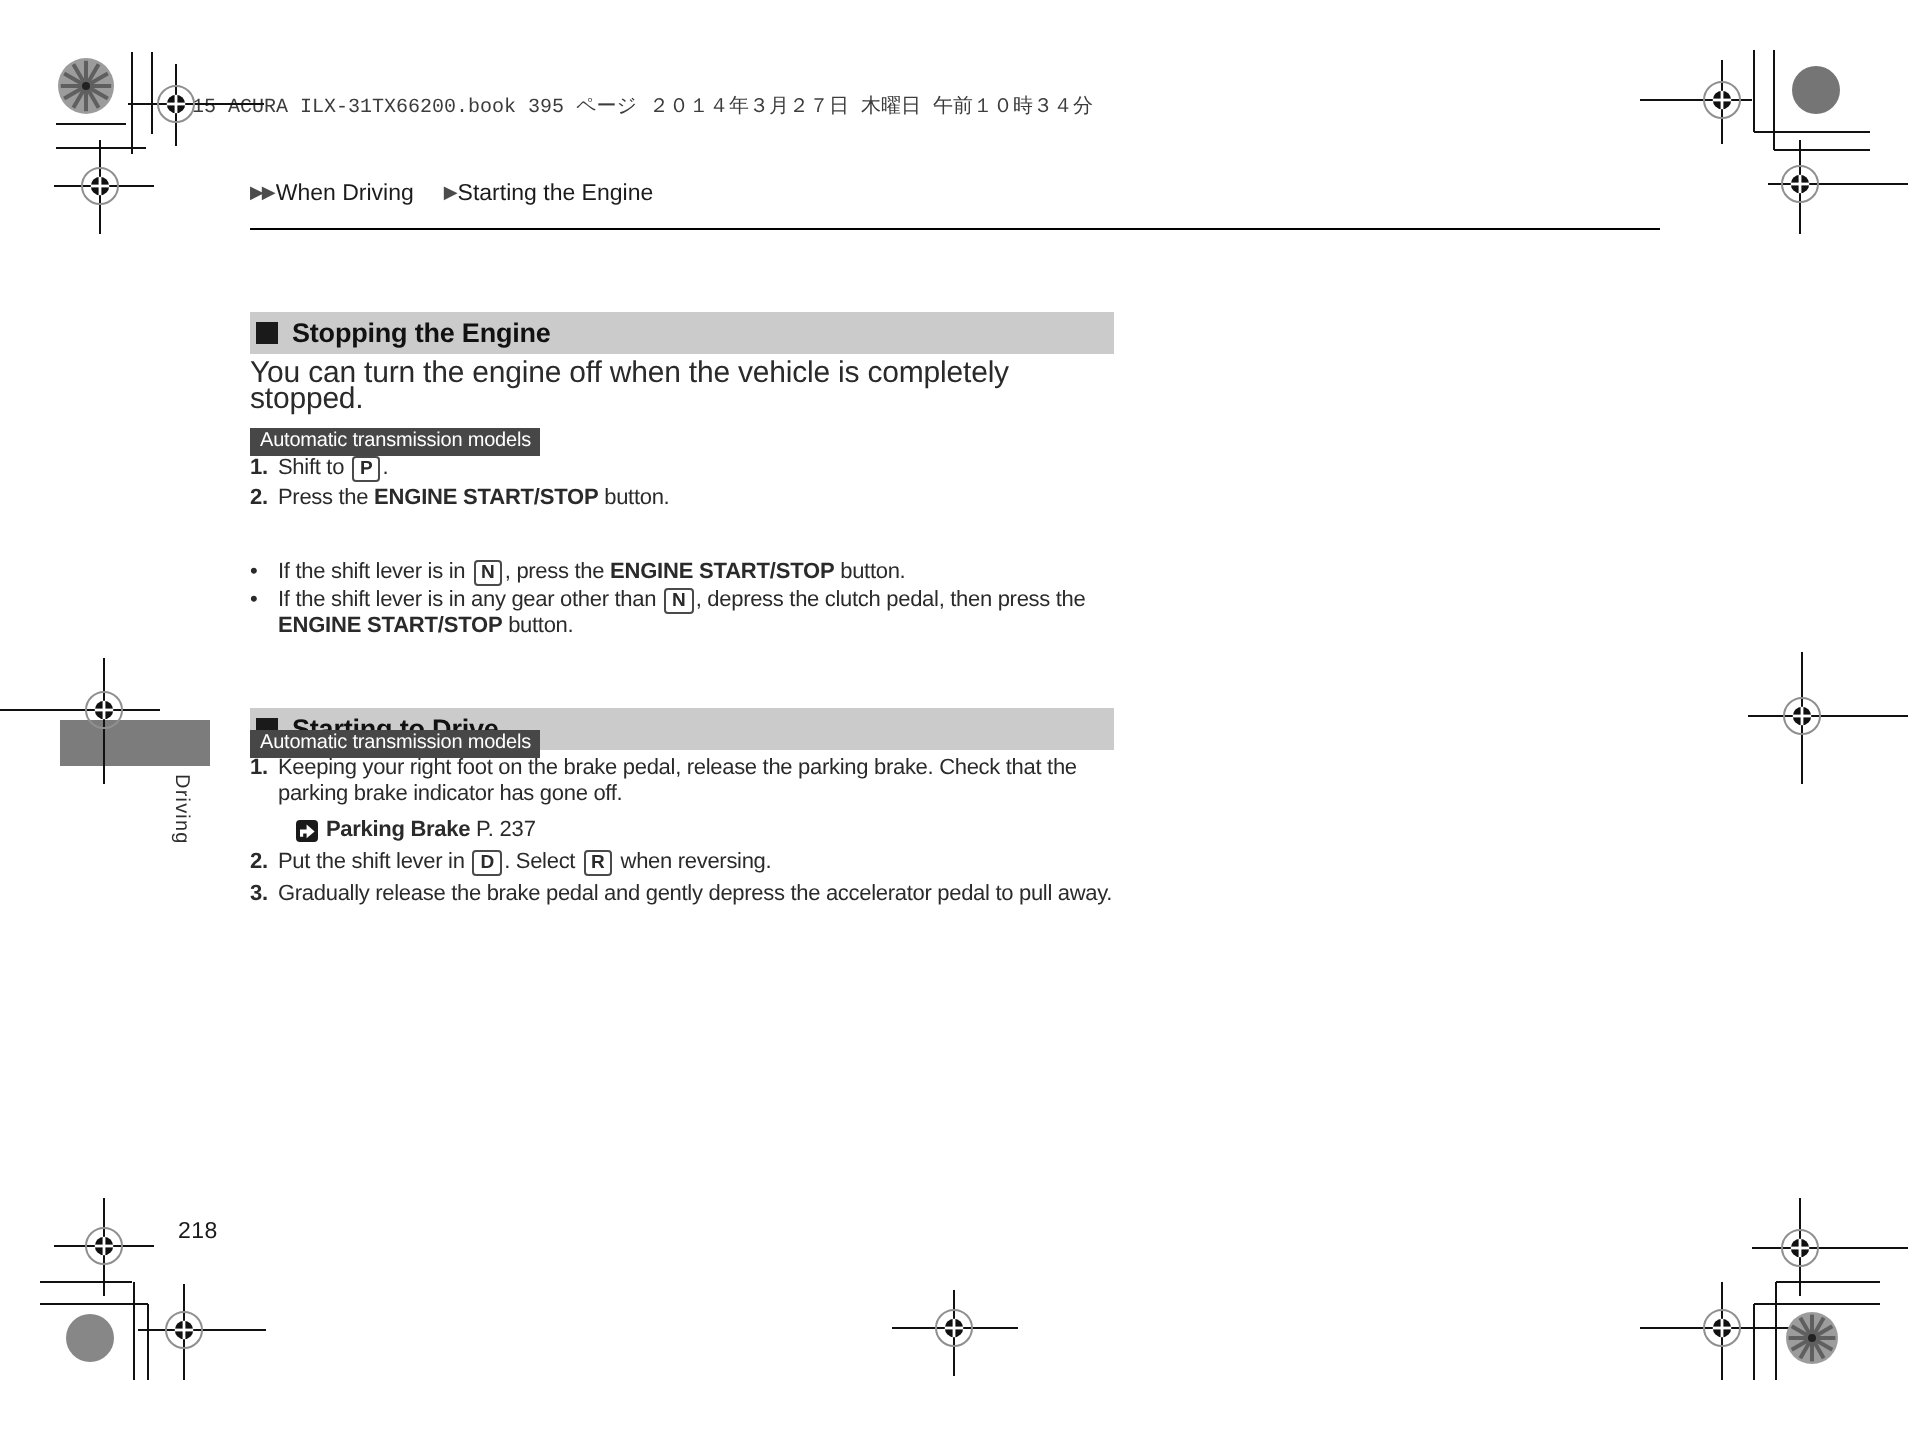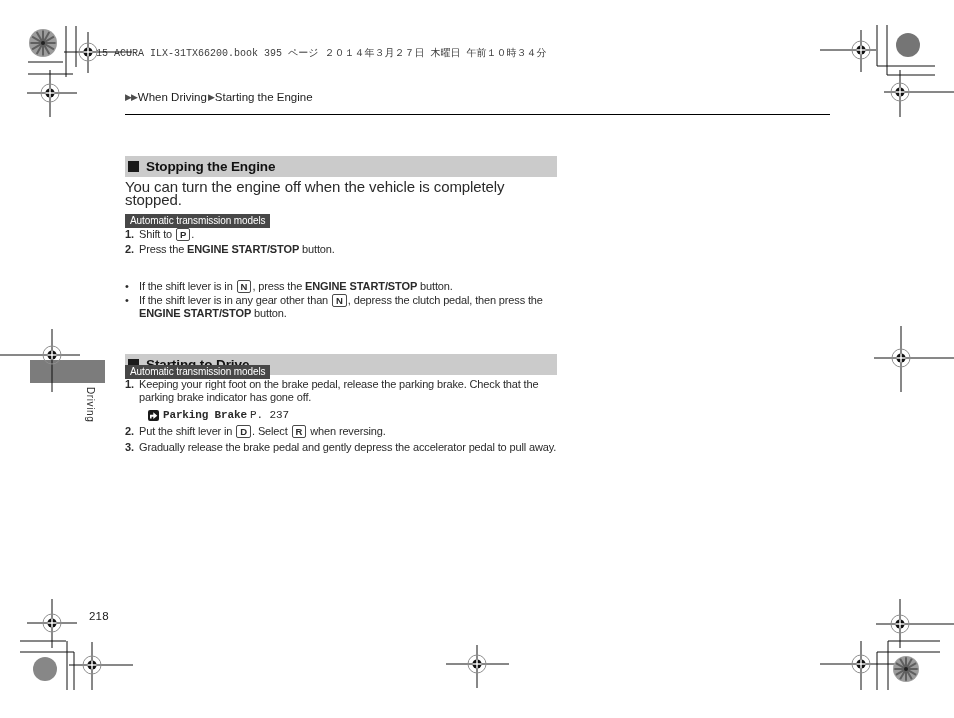--- a/index.html
+++ b/index.html
@@ -12,21 +12,21 @@
   .page{position:absolute;inset:0;}
   
   .header-line{
     position:absolute;left:96px;top:46px;width:520px;
     font-family:"Liberation Mono","DejaVu Sans Mono",monospace;
     font-size:10px;color:#3c3c3c;white-space:nowrap;letter-spacing:0;
   }
   
   .breadcrumb{position:absolute;left:125px;top:91px;font-size:11.5px;color:#1c1c1c;white-space:nowrap;}
   .bc-arrow{font-size:9px;color:#4c4c4c;vertical-align:1px;letter-spacing:-1px;margin-right:1px;}
-  .bc-text{margin-right:1px;}
+  .bc-text{margin-right:15px;}
   .breadcrumb-rule{position:absolute;left:125px;top:114px;width:705px;height:1px;background:#000;}
   
   .content{position:absolute;left:0;top:0;width:954px;height:718px;padding-left:10px;}
   .content > div{position:absolute;left:125px;width:432px;}
   .sec-header{
     background:var(--section-header-bg,#cbcbcb);
     height:21px;display:flex;align-items:center;box-sizing:border-box;
     padding-left:3px;
   }
   .sq{width:11px;height:11px;background:#1a1a1a;display:inline-block;margin-right:7px;flex:0 0 auto;}
@@ -40,21 +40,21 @@
   .step{display:flex;font-size:11px;line-height:13.4px;letter-spacing:-0.15px;}
   .step .num{flex:0 0 14px;font-weight:bold;}
   .step .bullet-dot{font-weight:normal;font-size:11px;}
   .step .body{flex:1 1 auto;max-width:418px;}
   .step b{letter-spacing:-0.1px;}
   .key{
     display:inline-block;border:1px solid #4a4a4a;border-radius:2px;background:#fff;
     font-size:9.5px;font-weight:bold;line-height:11px;height:11px;
     padding:0 3px;margin:0 1px;vertical-align:0px;letter-spacing:0;
   }
-  .ref{padding-left:23px;font-size:11px;line-height:13px;display:flex;align-items:center;cursor:pointer;font-family:Liberation Mono, monospace;}
+  .ref{padding-left:23px;font-size:11px;line-height:13px;display:flex;align-items:center;cursor:pointer;}
   .ref-icon{margin-right:4px;flex:0 0 auto;}
   .ref-label{font-weight:bold;letter-spacing:-0.15px;}
   .ref-page{margin-left:3px;letter-spacing:-0.1px;}
   
   .side-tab{position:absolute;left:30px;top:360px;width:75px;height:23px;background:var(--tab-bg,#7c7c7c);}
   .side-tab-label{
     position:absolute;left:85px;top:387px;
     writing-mode:vertical-rl;font-size:10px;color:#2e2e2e;letter-spacing:0.6px;
   }
   .page-number{position:absolute;left:89px;top:610px;font-size:11.5px;color:#1a1a1a;letter-spacing:0.2px;}

